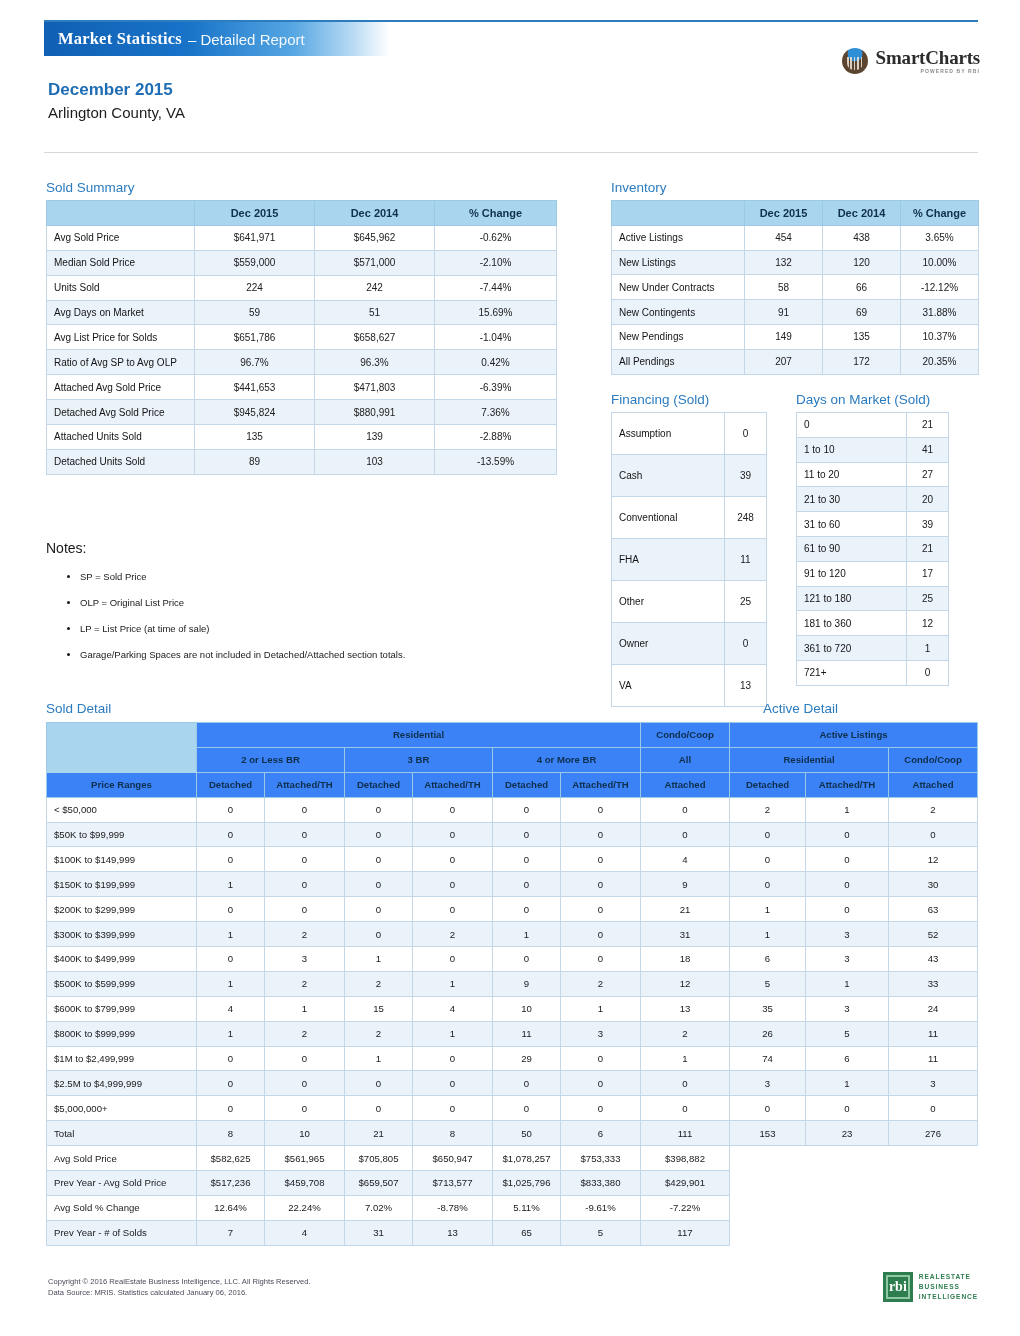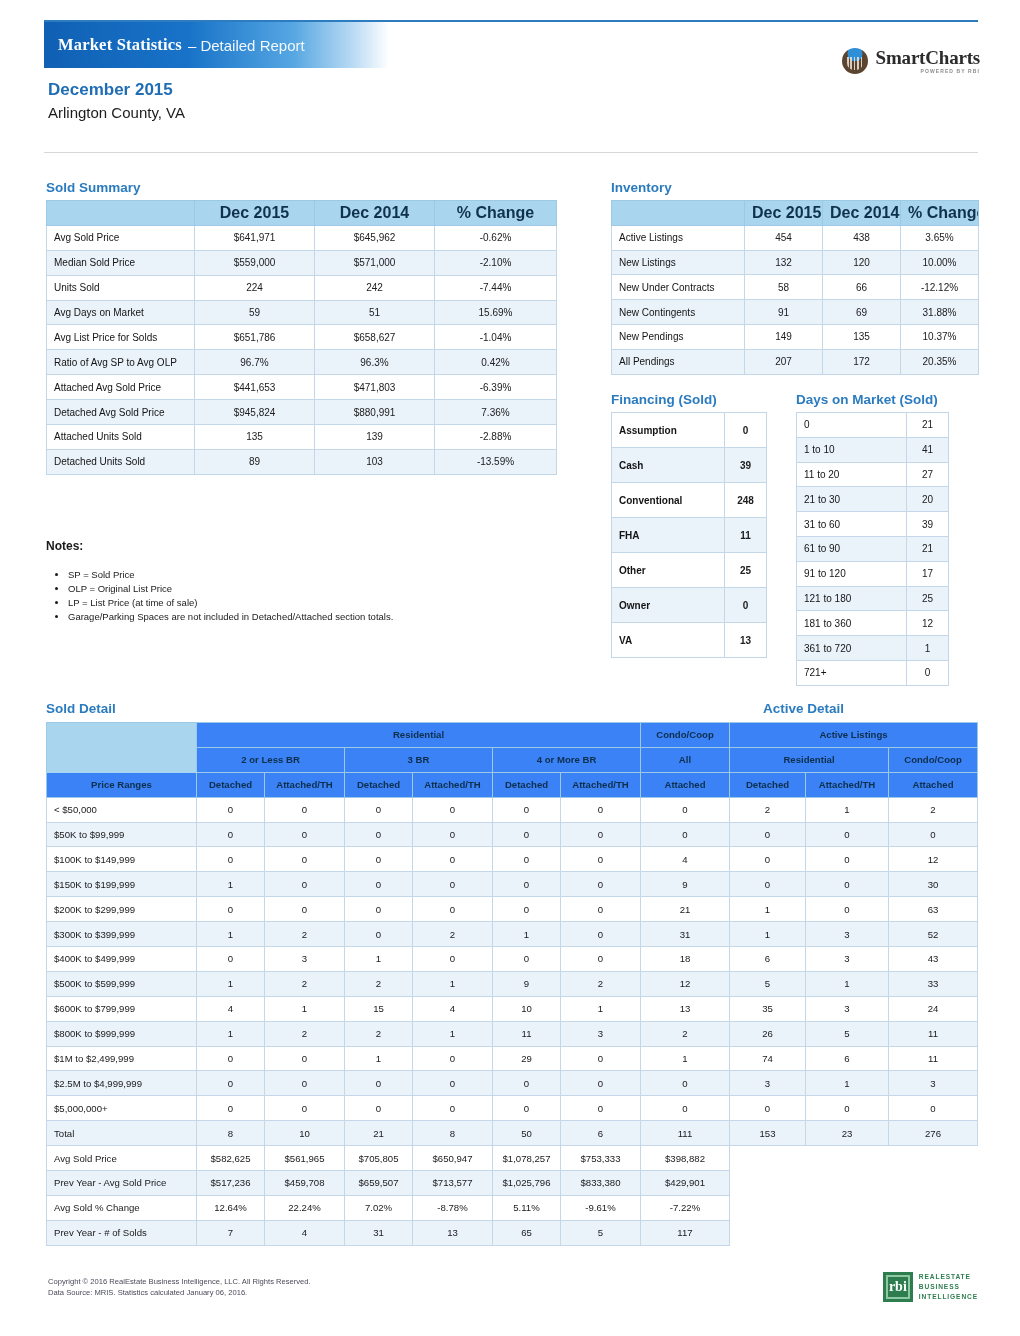--- a/index.html
+++ b/index.html
@@ -25,21 +25,21 @@
   .top-row {
     position: absolute;
     left: 0; top: 22px;
     width: 1020px;
     height: 44px;
   }
   .title-bar {
     position: absolute;
     left: 44px; top: 0;
     width: 345px;
-    height: 46px;
+    height: 34px;
     background: linear-gradient(to right, #1060b4 0%, #1873c8 42%, #55a6e2 72%, #bcdcf4 90%, #ffffff 100%);
     display: flex;
     align-items: center;
     padding-left: 14px;
     box-sizing: border-box;
   }
   .title-bar .t1 {
     font-family: "Liberation Serif", serif;
     font-weight: bold;
     font-size: 16.5px;
@@ -120,21 +120,21 @@
     left: 44px; top: 152px;
     width: 934px;
     height: 1px;
     background: #d7d7d7;
   }
 
   
   .sec-title {
     position: absolute;
     font-size: 13.5px;
-    font-weight: bold;
+    font-weight: normal;
     color: #2b7bbf;
   }
 
   
   table.rpt {
     border-collapse: collapse;
     font-size: 10px;
     position: absolute;
     table-layout: fixed;
   }
@@ -144,21 +144,21 @@
     height: 21px;
     box-sizing: border-box;
     white-space: nowrap;
     overflow: hidden;
   }
   table.rpt thead th {
     background: #a9d5ef;
     color: #10314d;
     font-weight: bold;
     text-align: center;
-    font-size: 16px;
+    font-size: 11px;
     border-color: #9cc9e5;
   }
   table.rpt tbody tr:nth-child(odd) td { background: #ffffff; }
   table.rpt tbody tr:nth-child(even) td { background: #eaf2fa; }
   td.lbl { text-align: left; font-weight: normal; color: #141414; }
   td.num { text-align: center; color: #202020; }
 
   
   #tbl-sold-summary { left: 46px; top: 200px; width: 510px; }
   #tbl-sold-summary col.c0 { width: 148px; }
@@ -172,40 +172,40 @@
   #tbl-inventory col.c0 { width: 133px; }
   #tbl-inventory col.c1,
   #tbl-inventory col.c2,
   #tbl-inventory col.c3 { width: 78px; }
   #tbl-inventory th, #tbl-inventory td { height: 24.8px; }
 
   
   #tbl-financing { left: 611px; top: 412px; width: 155px; }
   #tbl-financing col.c0 { width: 113px; }
   #tbl-financing col.c1 { width: 42px; }
-  #tbl-financing td { height: 35px; font-weight: bold; }
+  #tbl-financing td { height: 42px; }
   #tbl-financing td.num { text-align: center; }
 
   
   #tbl-dom { left: 796px; top: 412px; width: 152px; }
   #tbl-dom col.c0 { width: 110px; }
   #tbl-dom col.c1 { width: 42px; }
   #tbl-dom td { height: 24.8px; }
 
   
   .notes {
     position: absolute;
     left: 46px; top: 538px;
     font-size: 9.5px;
     color: #1a1a1a;
     line-height: 1.45;
   }
-  .notes .nt-h { font-size: 12px; margin-bottom: 13px; font-weight: bold; }
+  .notes .nt-h { font-size: 14px; margin-bottom: 1px; }
   .notes ul { margin: 0; padding-left: 22px; }
-  .notes li { margin: 0; }
+  .notes li { margin: 12px; }
 
   
   #tbl-detail {
     position: absolute;
     left: 46px; top: 722px;
     width: 932px;
     border-collapse: collapse;
     table-layout: fixed;
     font-size: 9.6px;
   }

